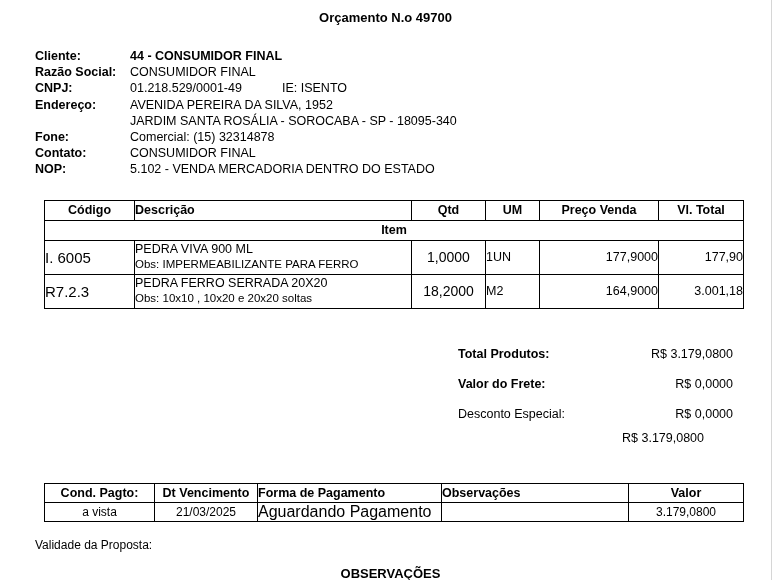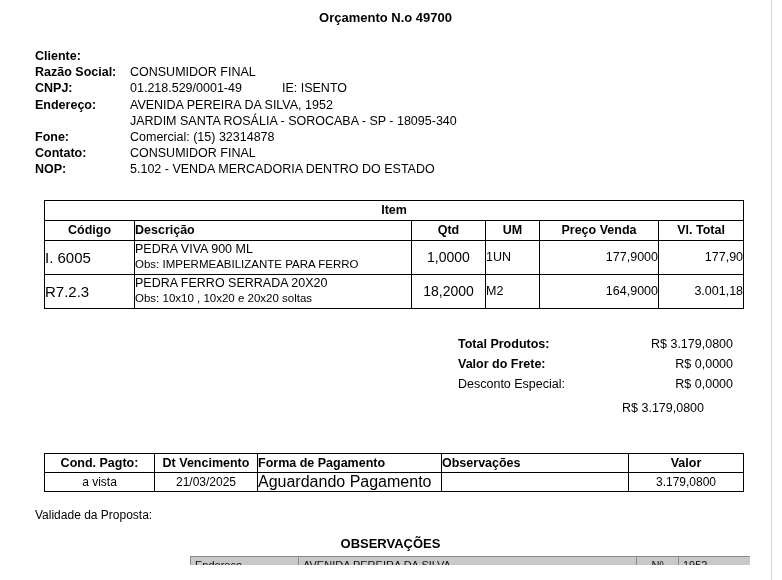--- a/index.html
+++ b/index.html
@@ -108,20 +108,21 @@
     padding-right: 38px;
     display: flex;
     flex-direction: column;
     align-items: flex-end;
   }
   .tot-row {
     display: flex;
     align-items: baseline;
     justify-content: flex-end;
     height: 20px;
+    margin-top: 10px;
   }
   .tot-label {
     font-size: 12.5px;
     font-weight: bold;
     text-align: left;
     width: 160px;
   }
   .tot-label.semi { font-weight: bold; }
   .tot-label.plain { font-weight: normal; }
   .tot-value {
@@ -216,20 +217,21 @@
 </head>
 <body>
 
 <div class="page">
 
   <div class="doc-title">Orçamento N.o 49700</div>
 
   <div class="customer">
     <div class="cust-row">
       <div class="cust-label">Cliente:</div>
+      <div class="cust-value bold">44 - CONSUMIDOR FINAL</div>
     </div>
     <div class="cust-row">
       <div class="cust-label">Razão Social:</div>
       <div class="cust-value">CONSUMIDOR FINAL</div>
     </div>
     <div class="cust-row">
       <div class="cust-label">CNPJ:</div>
       <div class="cust-value">
         <span>01.218.529/0001-49</span><span class="ie-gap"></span><span>IE:</span>&nbsp;<span>ISENTO</span>
       </div>
@@ -261,29 +263,29 @@
       <colgroup>
         <col style="width:90px">
         <col style="width:277px">
         <col style="width:74px">
         <col style="width:54px">
         <col style="width:119px">
         <col style="width:85px">
       </colgroup>
       <thead>
         <tr>
-          <th class="item-banner" colspan="6">Item</th>
-        </tr>
-        <tr>
           <th class="c-codigo">Código</th>
           <th class="c-desc">Descrição</th>
           <th class="c-qtd">Qtd</th>
           <th class="c-um">UM</th>
           <th class="c-preco">Preço Venda</th>
           <th class="c-total">Vl. Total</th>
+        </tr>
+        <tr>
+          <th class="item-banner" colspan="6">Item</th>
         </tr>
       </thead>
       <tbody>
         <tr class="row-body">
           <td class="v-codigo">I. 6005</td>
           <td class="v-desc">
             <div class="desc-main">PEDRA VIVA 900 ML</div>
             <div class="desc-obs">Obs: IMPERMEABILIZANTE PARA FERRO</div>
           </td>
           <td class="v-qtd">1,0000</td>

